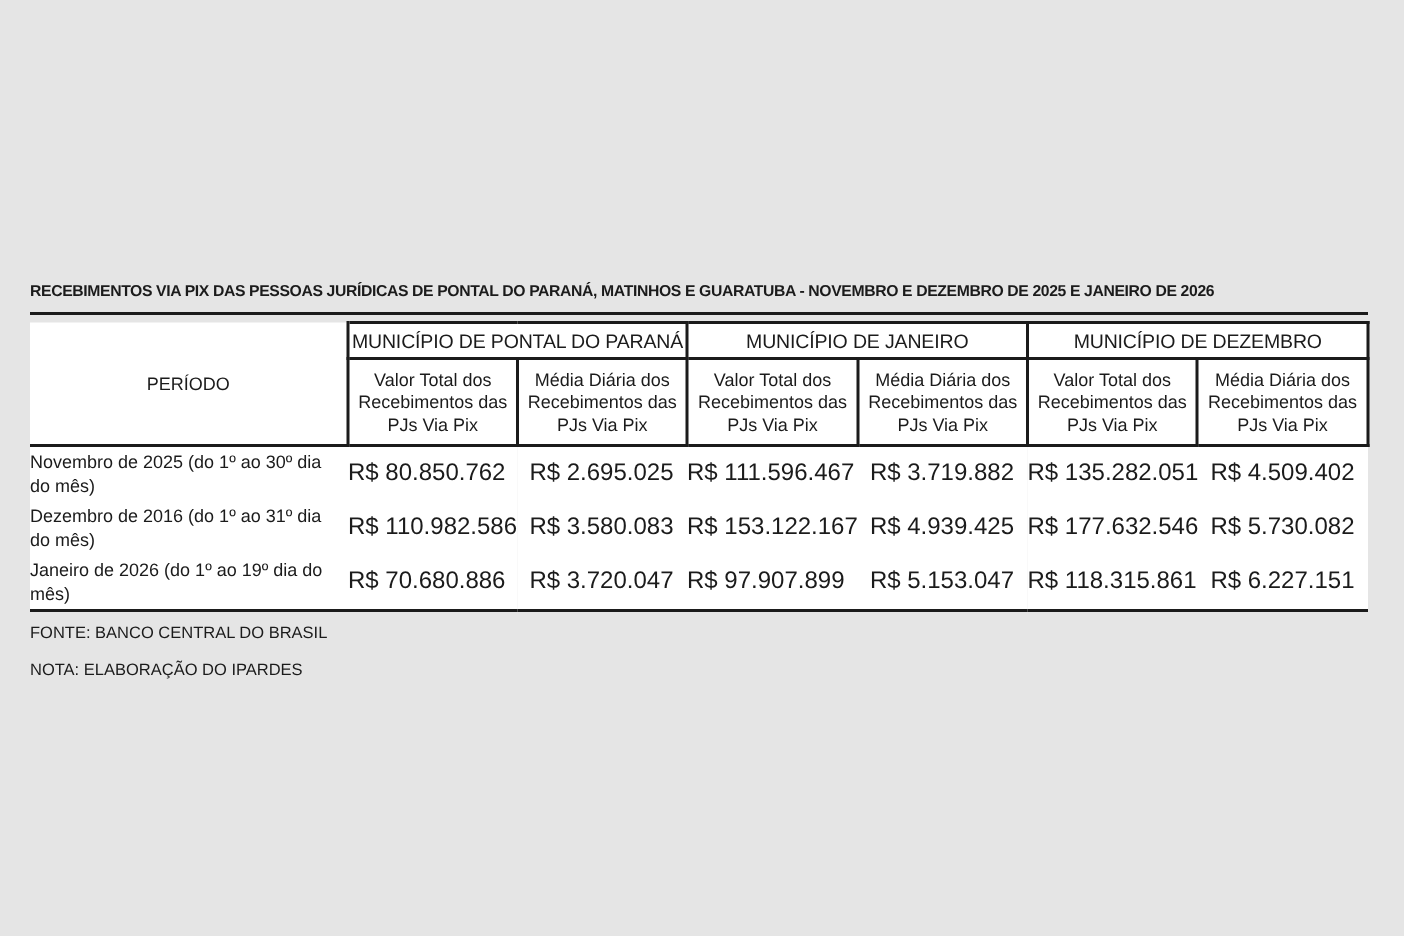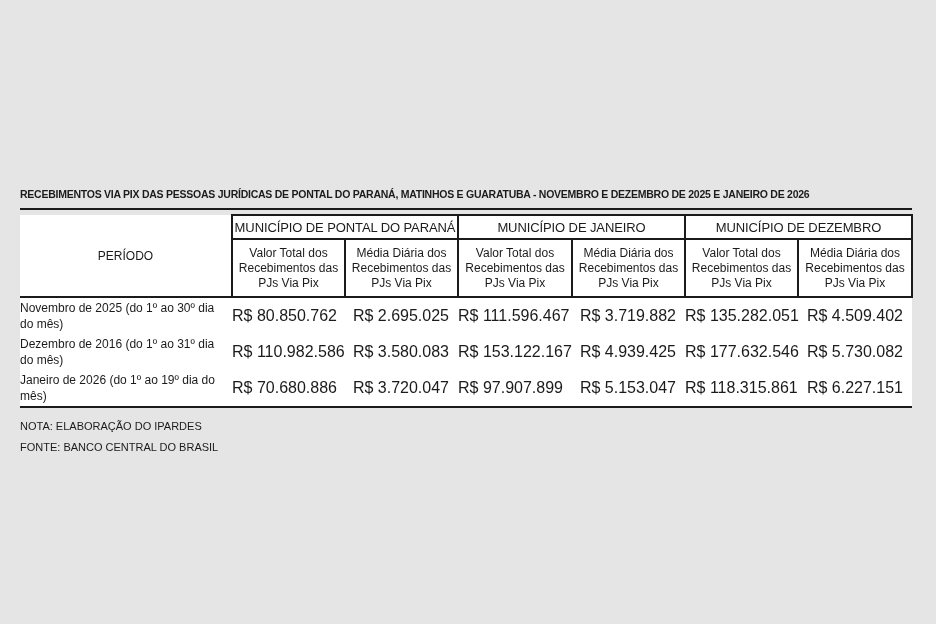--- a/index.html
+++ b/index.html
@@ -159,18 +159,18 @@
           <td class="value-cell">R$ 70.680.886</td>
           <td class="value-cell">R$ 3.720.047</td>
           <td class="value-cell">R$ 97.907.899</td>
           <td class="value-cell">R$ 5.153.047</td>
           <td class="value-cell">R$ 118.315.861</td>
           <td class="value-cell">R$ 6.227.151</td>
         </tr>
       </tbody>
     </table>
 
+    <div class="footer-line footer-source">FONTE: BANCO CENTRAL DO BRASIL</div>
+
     <div class="footer-line footer-note">NOTA: ELABORAÇÃO DO IPARDES</div>
-
-    <div class="footer-line footer-source">FONTE: BANCO CENTRAL DO BRASIL</div>
 
   </div>
 </div>
 
 </body></html>

